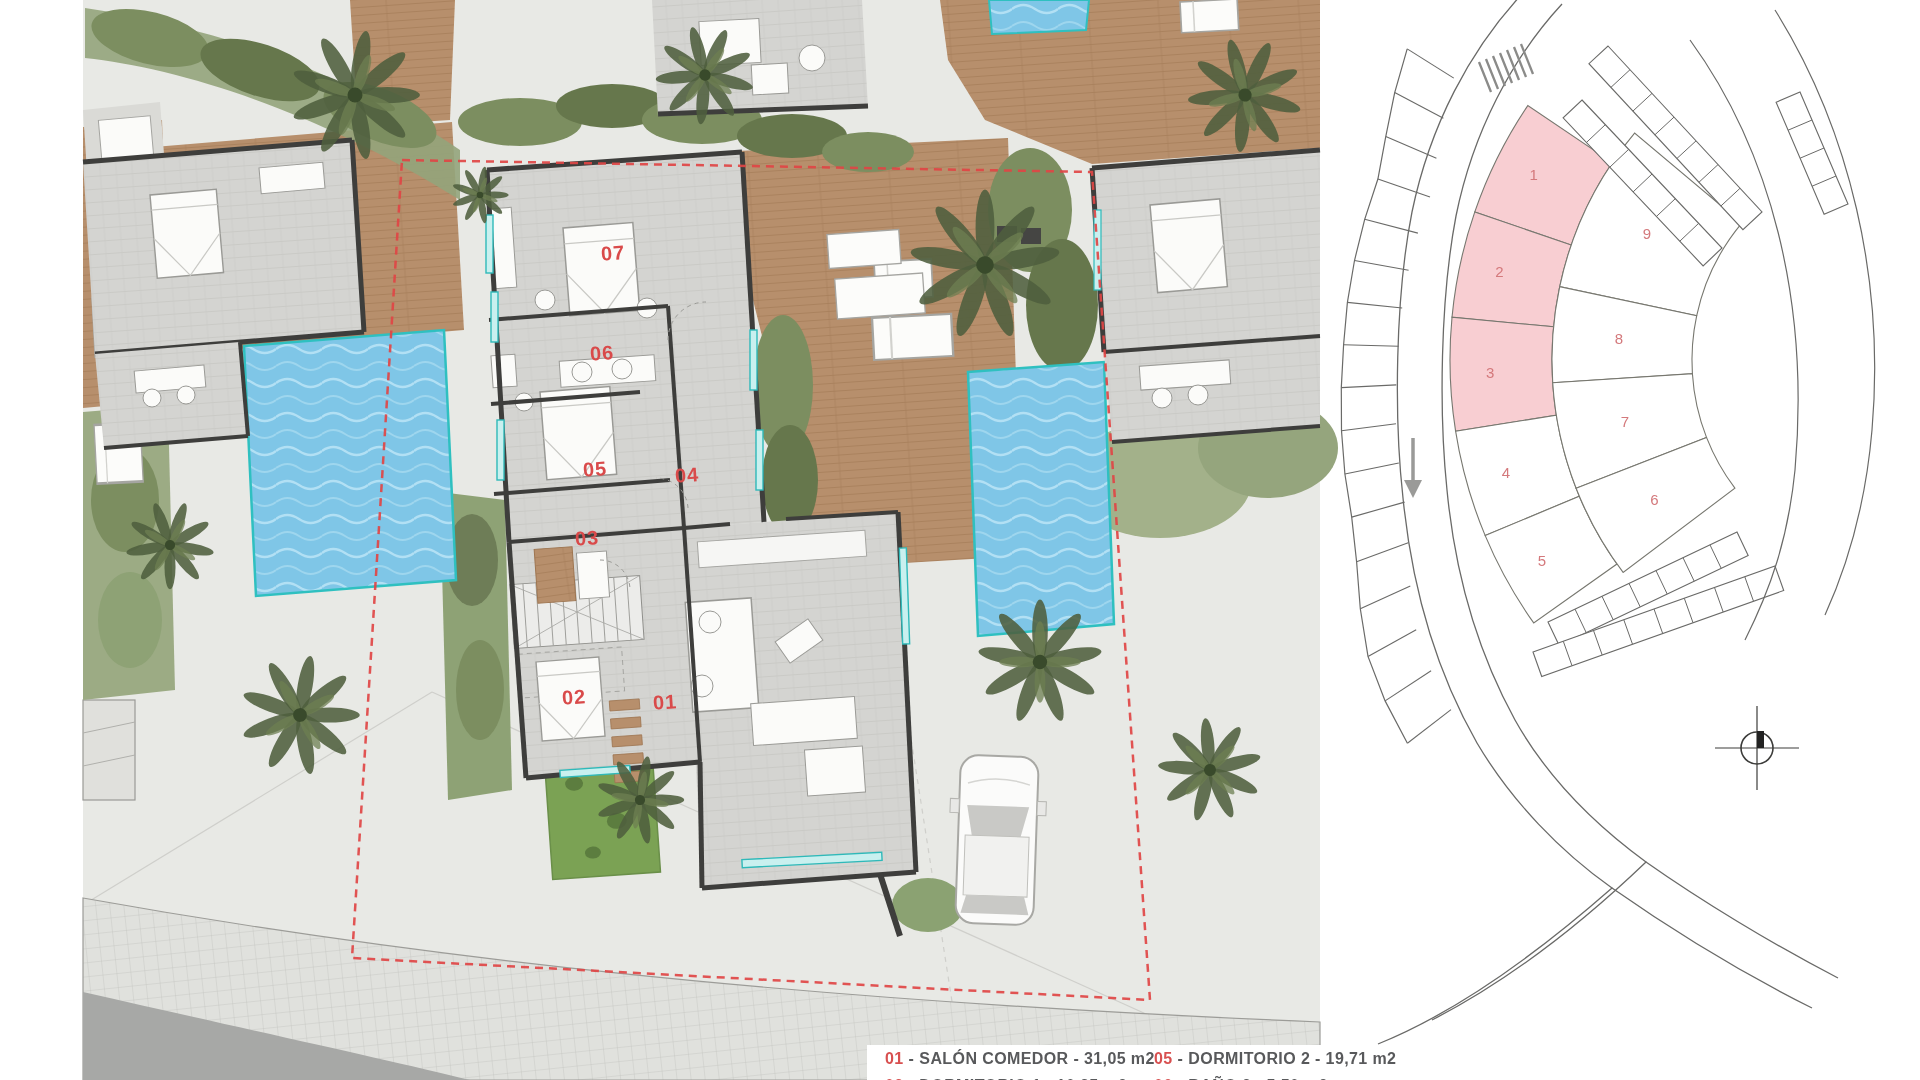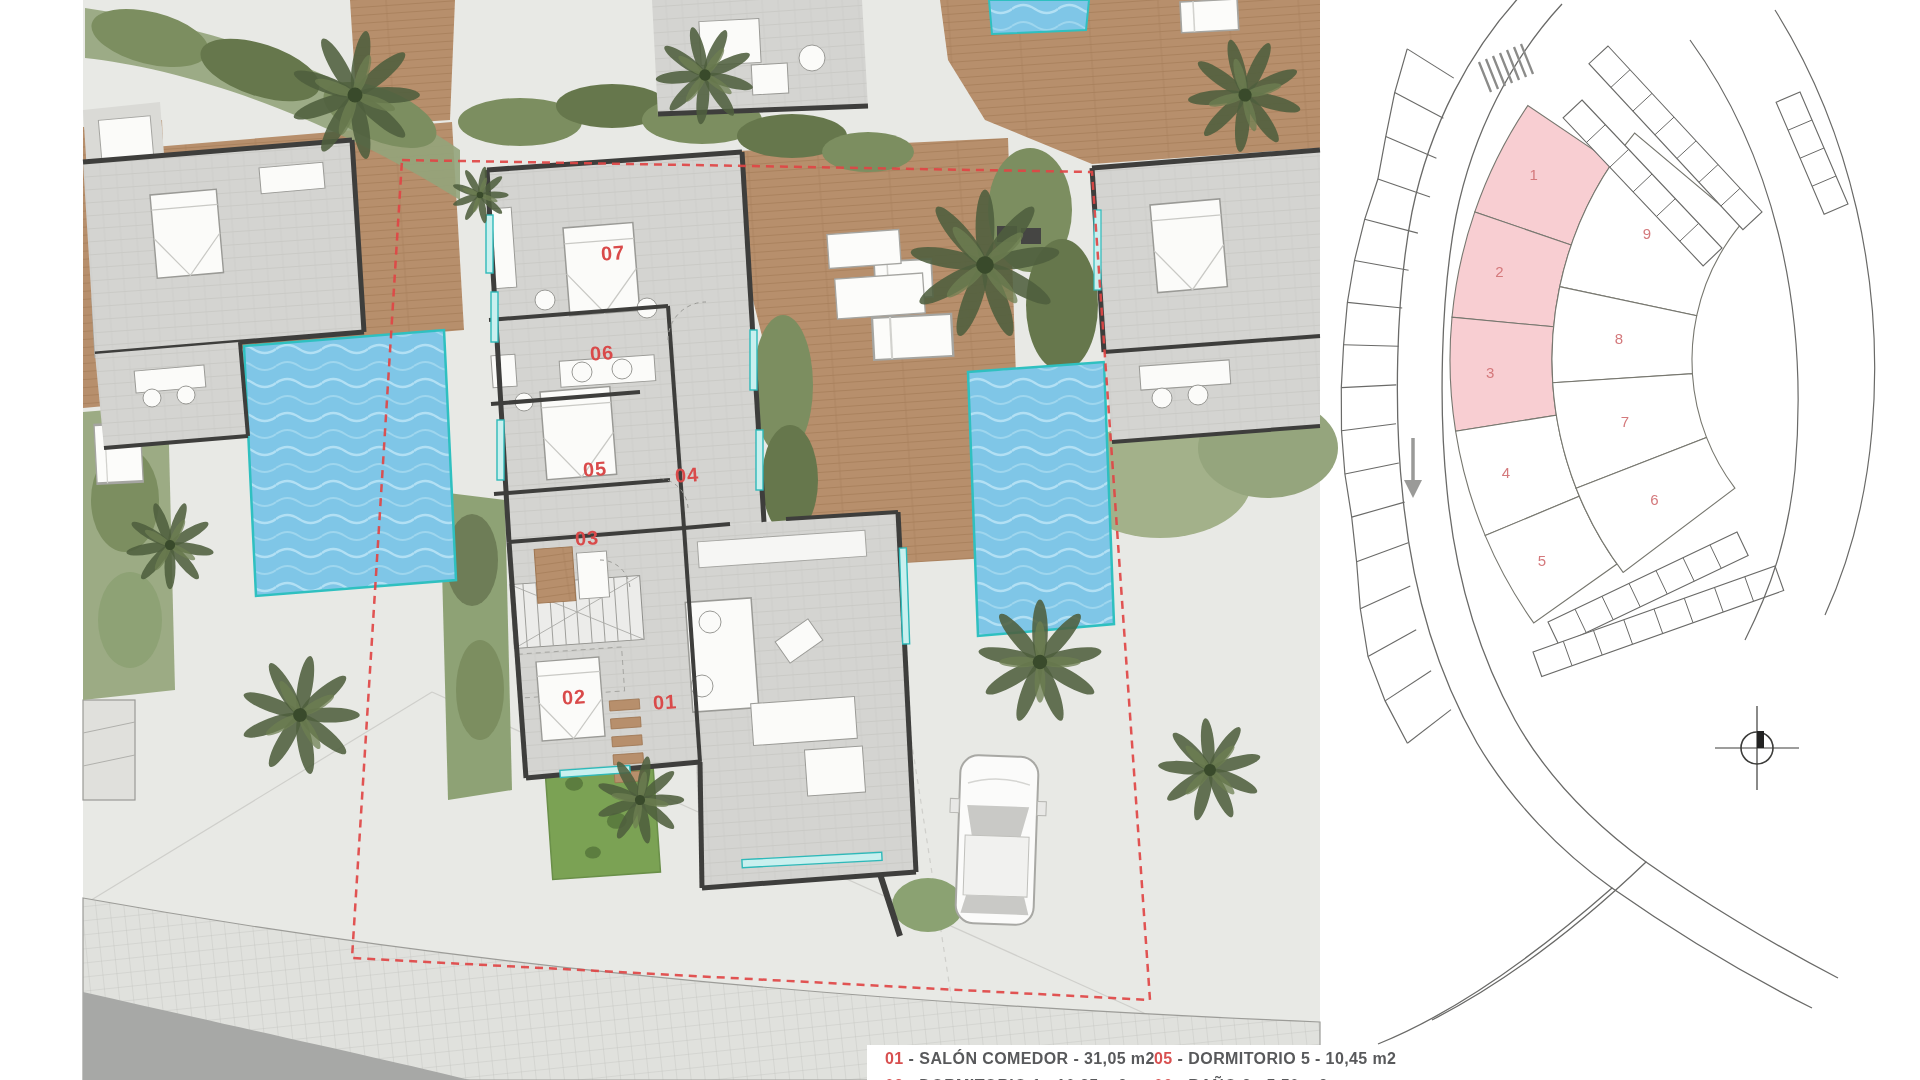--- a/index.html
+++ b/index.html
@@ -464,21 +464,21 @@
   <div class="lcol lcol-1">
     <div class="lrow">
       <span class="lnum">01</span><span class="lsep">-</span><span class="ltxt">SALÓN COMEDOR - 31,05 m2</span>
     </div>
     <div class="lrow">
       <span class="lnum">02</span><span class="lsep">-</span><span class="ltxt">DORMITORIO 1 - 10,35 m2</span>
     </div>
   </div>
   <div class="lcol lcol-2">
     <div class="lrow">
-      <span class="lnum">05</span><span class="lsep">-</span><span class="ltxt">DORMITORIO 5 - 10,45 m2</span>
+      <span class="lnum">05</span><span class="lsep">-</span><span class="ltxt">DORMITORIO 2 - 19,71 m2</span>
     </div>
     <div class="lrow">
       <span class="lnum">06</span><span class="lsep">-</span><span class="ltxt">BAÑO 2 - 5,50 m2</span>
     </div>
   </div>
 </div>
 
 </div>
 
 </body></html>

